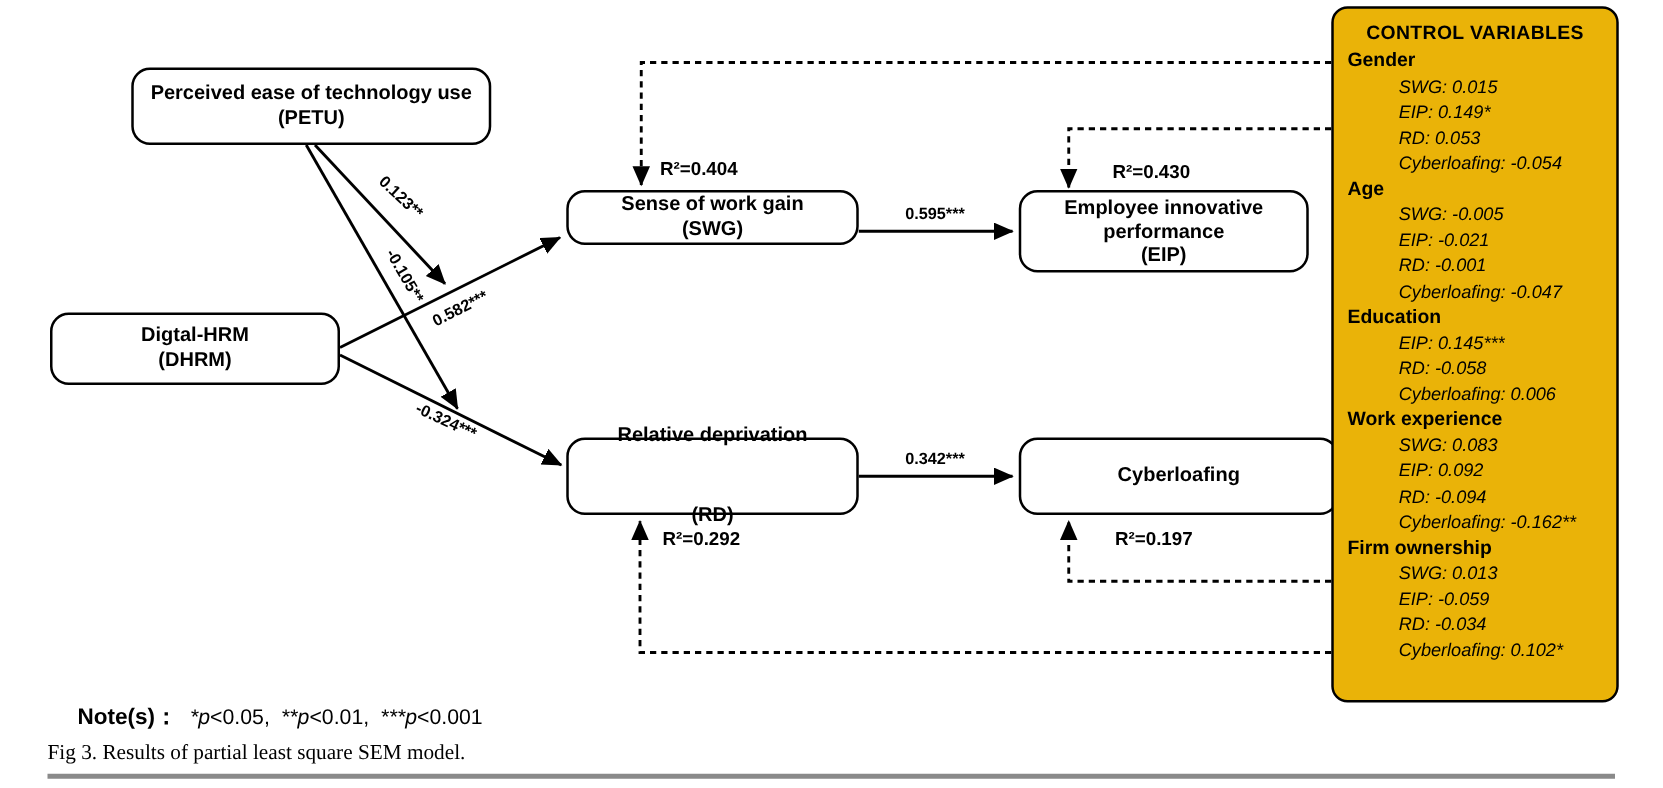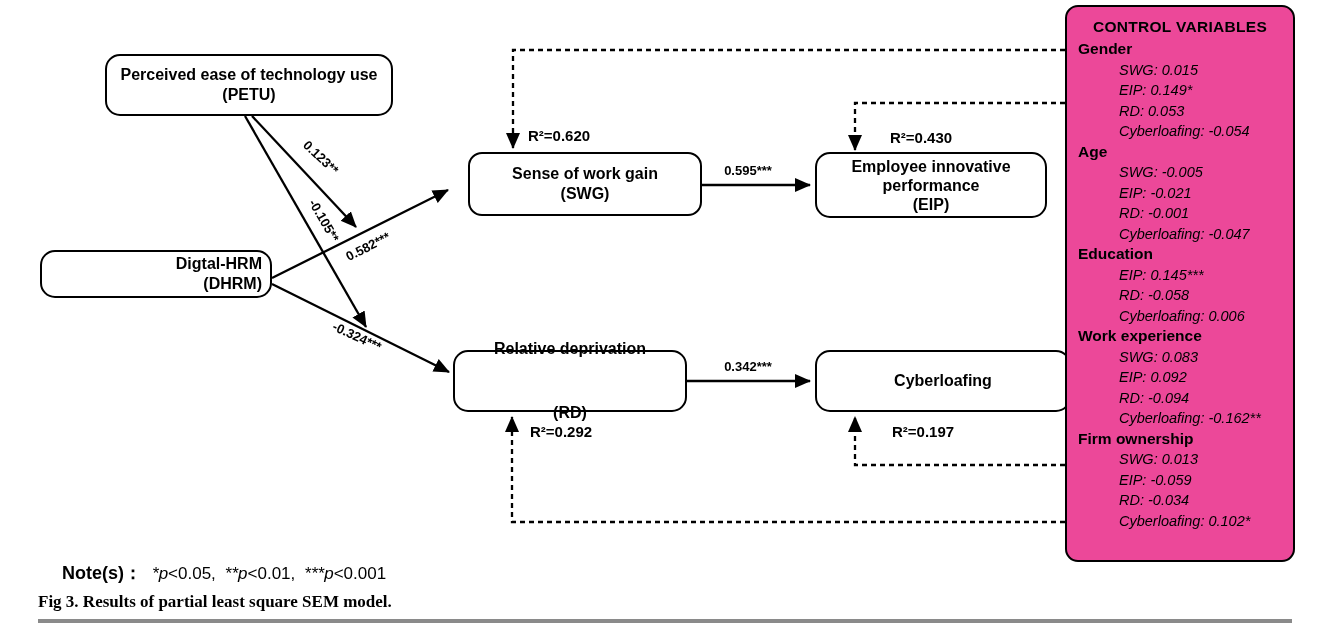--- a/index.html
+++ b/index.html
@@ -4,31 +4,31 @@
 <style>
   html,body{margin:0;padding:0;background:#fff;}
   .stage{position:relative;width:1330px;height:630px;background:#ffffff;overflow:hidden;
          font-family:"Liberation Sans",sans-serif;color:#000;}
   svg.lines{position:absolute;left:0;top:0;z-index:1;}
   .box{position:absolute;z-index:2;background:#fff;border:2.5px solid #000;border-radius:15px;
        display:flex;flex-direction:column;align-items:center;justify-content:center;
        text-align:center;font-weight:bold;font-size:16px;line-height:20px;padding:2px 8px;box-sizing:border-box;}
   .lbl{position:absolute;z-index:3;font-weight:bold;font-size:13px;white-space:nowrap;text-align:center;}
   .r2{position:absolute;z-index:3;font-weight:bold;font-size:15px;white-space:nowrap;}
-  .panel{position:absolute;z-index:2;left:1065px;top:5px;width:230px;height:557px;background:#ec4899;
+  .panel{position:absolute;z-index:2;left:1065px;top:5px;width:230px;height:557px;background:#eab308;
          border:2.5px solid #000;border-radius:13px;box-sizing:border-box;padding-top:8px;}
   .panel-title{font-weight:bold;font-size:15.5px;text-align:center;line-height:24px;letter-spacing:.3px;}
   .cv-name{font-weight:bold;font-size:15.5px;line-height:20.5px;padding-left:11px;}
   .cv-val{font-style:italic;font-size:14.5px;line-height:20.5px;padding-left:52px;}
   .note{position:absolute;z-index:3;left:62px;top:561px;font-size:17px;white-space:nowrap;}
   .note-label{font-weight:bold;font-size:18px;margin-right:10px;}
   .note-seg{margin-right:9px;}
   .note-seg .it{font-style:italic;}
   .caption{position:absolute;z-index:3;left:38px;top:592px;font-family:"Liberation Serif",serif;
-           font-weight:bold;font-size:17px;white-space:nowrap;}
+           font-weight:normal;font-size:17px;white-space:nowrap;}
   .rule{position:absolute;z-index:3;left:38px;top:619px;width:1254px;height:4px;background:#8a8a8a;}
 </style>
 </head>
 <body>
 
 <div class="stage">
 
   <svg class="lines" width="1330" height="630" viewBox="0 0 1330 630">
     <defs>
       <marker id="ah" markerUnits="userSpaceOnUse" markerWidth="17" markerHeight="15" refX="15" refY="7" orient="auto">
@@ -48,45 +48,45 @@
     <path d="M1065,103 L855,103 L855,150" fill="none" stroke="#000" stroke-width="2.3" stroke-dasharray="5,4" marker-end="url(#ah)"></path>
     <path d="M1065,465 L855,465 L855,417" fill="none" stroke="#000" stroke-width="2.3" stroke-dasharray="5,4" marker-end="url(#ah)"></path>
     <path d="M1065,522 L512,522 L512,417" fill="none" stroke="#000" stroke-width="2.3" stroke-dasharray="5,4" marker-end="url(#ah)"></path>
   </svg>
 
   <div class="box" style="left:105px;top:54px;width:288px;height:62px;">
     <span>Perceived ease of technology use</span>
     <span>(PETU)</span>
   </div>
 
-  <div class="box" style="left:40px;top:250px;width:232px;height:48px;align-items:flex-end;">
+  <div class="box" style="left:40px;top:250px;width:232px;height:58px;">
     <span>Digtal-HRM</span>
     <span>(DHRM)</span>
   </div>
 
-  <div class="box" style="left:468px;top:152px;width:234px;height:64px;border-radius:14px;">
+  <div class="box" style="left:453px;top:152px;width:234px;height:44px;">
     <span>Sense of work gain</span>
     <span>(SWG)</span>
   </div>
 
   <div class="box" style="left:815px;top:152px;width:232px;height:66px;line-height:19px;">
     <span>Employee innovative performance</span>
     <span>(EIP)</span>
   </div>
 
   <div class="box" style="left:453px;top:350px;width:234px;height:62px;gap:44px;">
     <span>Relative deprivation</span>
     <span>(RD)</span>
   </div>
 
   <div class="box" style="left:815px;top:350px;width:256px;height:62px;">
     <span>Cyberloafing</span>
   </div>
 
-  <div class="r2" style="left:528px;top:127px;">R²=0.620</div>
+  <div class="r2" style="left:528px;top:127px;">R²=0.404</div>
   <div class="r2" style="left:890px;top:129px;">R²=0.430</div>
   <div class="r2" style="left:530px;top:423px;">R²=0.292</div>
   <div class="r2" style="left:892px;top:423px;">R²=0.197</div>
 
   <div class="lbl" style="left:291px;top:150px;width:60px;transform:rotate(43deg);">0.123**</div>
   <div class="lbl" style="left:292px;top:213px;width:64px;transform:rotate(60deg);">-0.105**</div>
   <div class="lbl" style="left:333px;top:239px;width:70px;transform:rotate(-27deg);">0.582***</div>
   <div class="lbl" style="left:320px;top:329px;width:74px;transform:rotate(25deg);">-0.324***</div>
   <div class="lbl" style="left:703px;top:163px;width:90px;">0.595***</div>
   <div class="lbl" style="left:703px;top:359px;width:90px;">0.342***</div>

